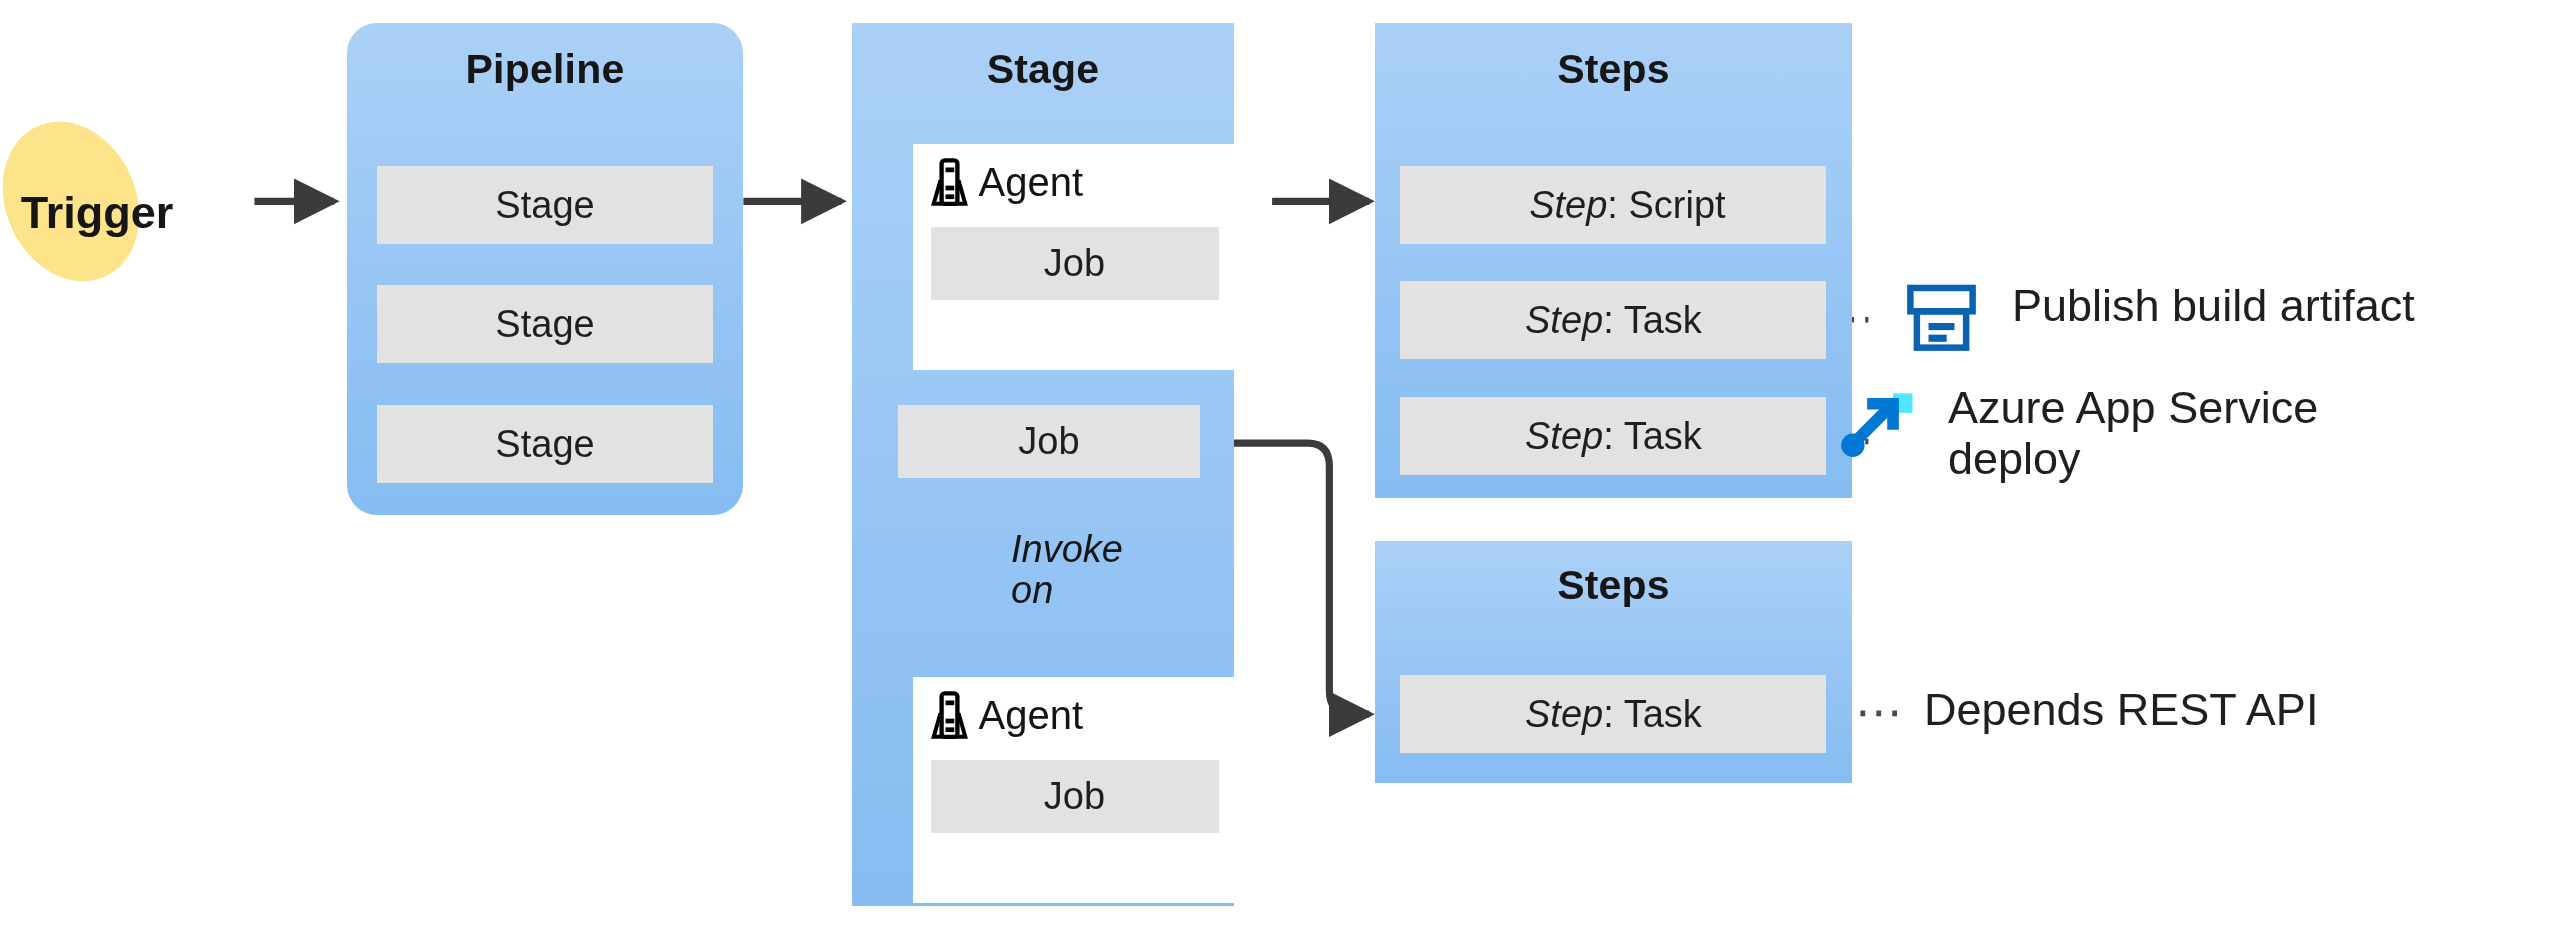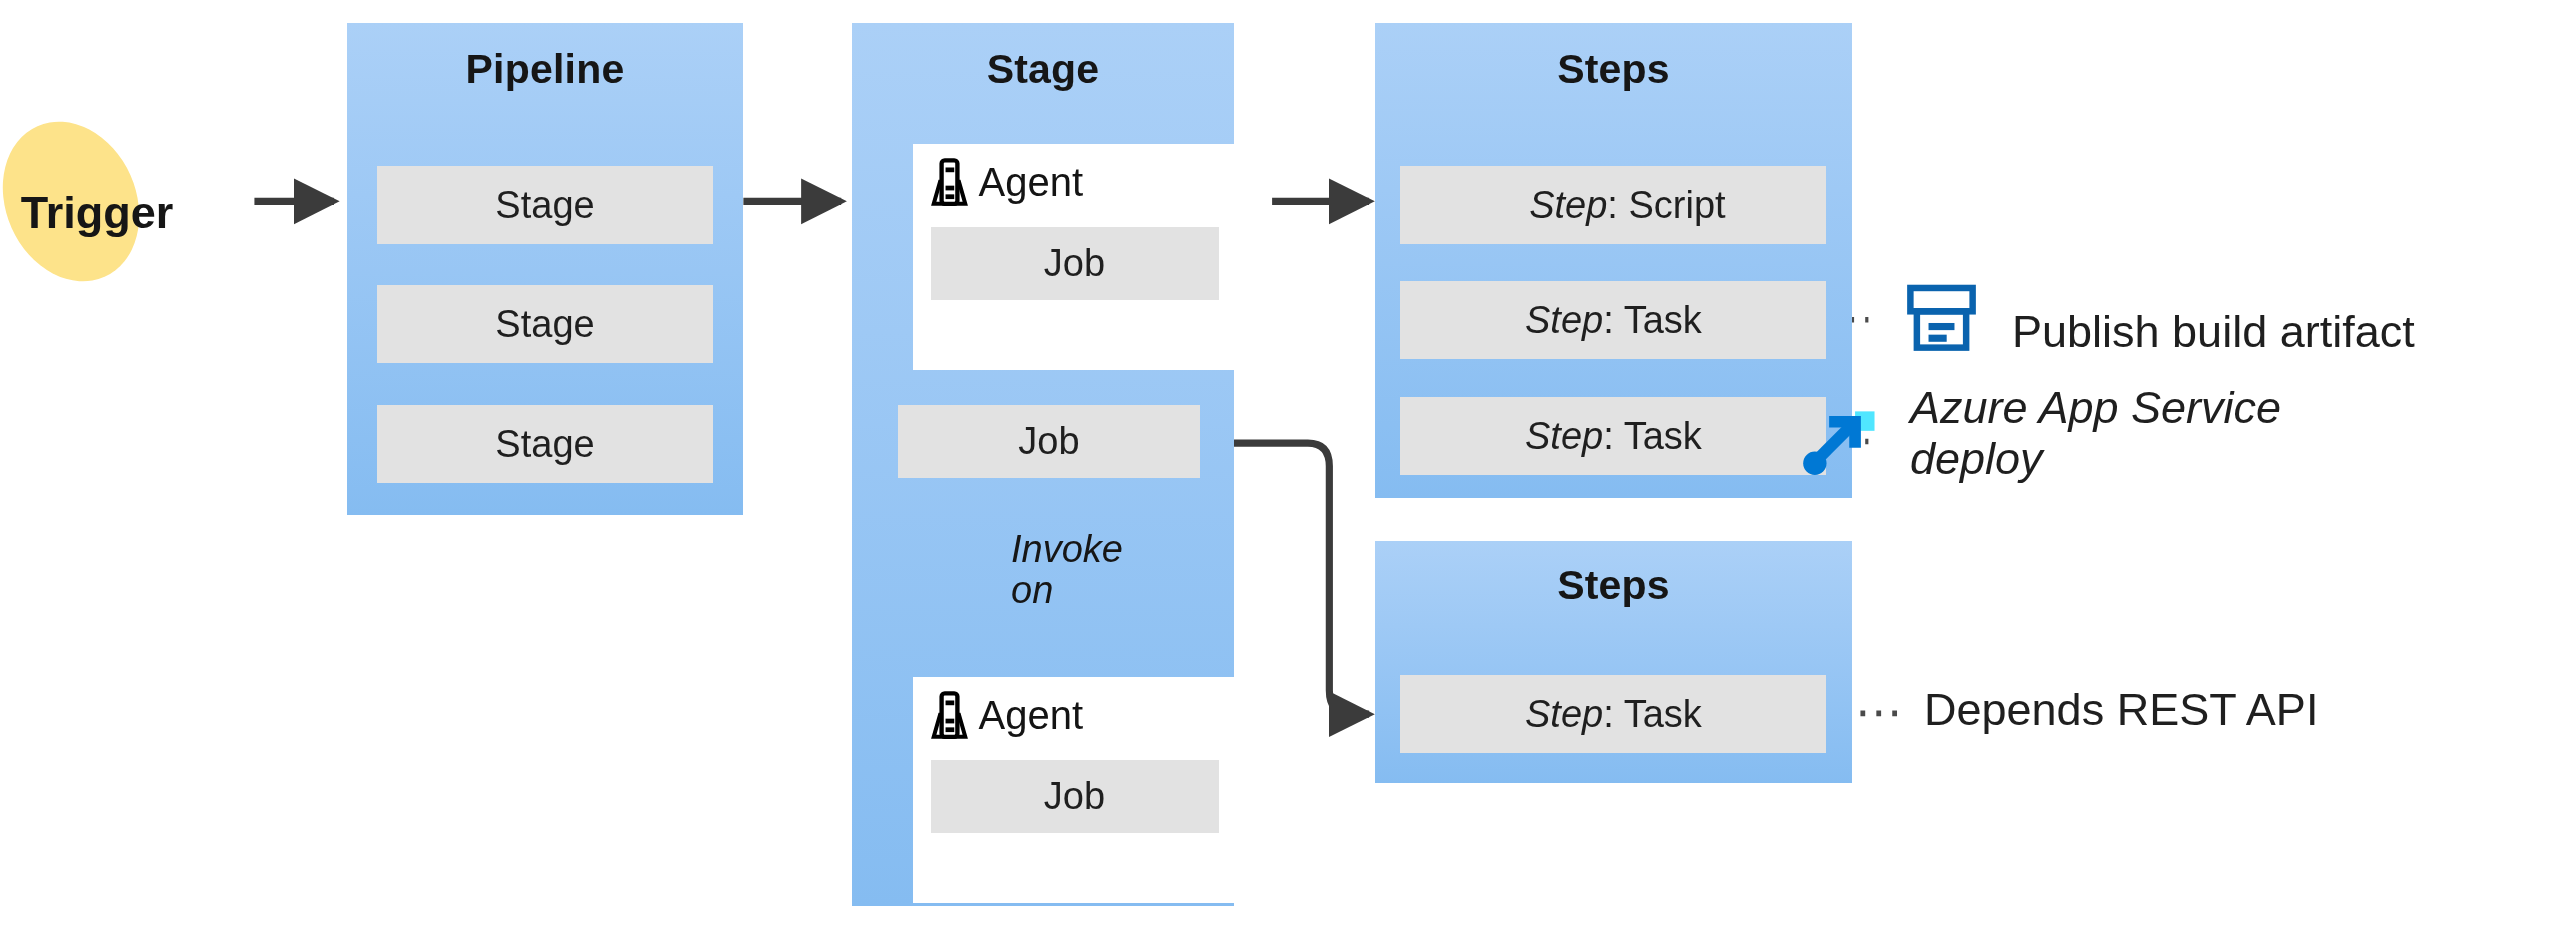--- a/index.html
+++ b/index.html
@@ -50,21 +50,21 @@
   .trigger-ellipse{
     background:#fde38a;
     border-radius:50%;
     transform:rotate(-24deg);
   }
   .trigger-text{
     position:absolute;font-weight:bold;white-space:nowrap;color:#161616;
   }
 
   
-  .legend-item{position:absolute;display:flex;align-items:flex-end;}
+  .legend-item{position:absolute;display:flex;align-items:flex-start;}
   .legend-text{white-space:pre-line;color:#1f1f1f;line-height:1.12;}
 
   svg{display:block;overflow:visible;}
 </style>
 </head>
 <body>
 
 <div id="canvas">
 
   <svg class="abs" style="left:0;top:0;width:2576px;height:937px;" viewBox="0 0 3240 1178" width="2576" height="937">
@@ -89,21 +89,21 @@
     <path d="M1256,617 L1282,660 L1230,660 Z" fill="#4a4a4a"></path>
 
     <line x1="2286" y1="402" x2="2350" y2="402" stroke="#4a4a4a" stroke-width="7" stroke-dasharray="6 14"></line>
     <line x1="2286" y1="555" x2="2350" y2="555" stroke="#4a4a4a" stroke-width="7" stroke-dasharray="6 14"></line>
     <line x1="2300" y1="897" x2="2392" y2="897" stroke="#4a4a4a" stroke-width="7" stroke-dasharray="6 14"></line>
   </svg>
 
   <div class="abs trigger-ellipse" style="left:6.4px;top:119px;width:130px;height:165px;"></div>
   <div class="trigger-text" style="left:20.7px;top:187px;font-size:45px;">Trigger</div>
 
-  <div class="abs group" style="left:347px;top:23px;width:396px;height:492px;">
+  <div class="abs group" style="left:347px;top:23px;width:396px;height:492px;border-radius:30px;">
     <div class="group-title" style="top:23px;font-size:41px;">Pipeline</div>
 
     <div class="abs chip" style="left:30px;top:143px;width:336px;height:78px;font-size:38px;">
       <span>Stage</span>
     </div>
     <div class="abs chip" style="left:30px;top:262px;width:336px;height:78px;font-size:38px;">
       <span>Stage</span>
     </div>
     <div class="abs chip" style="left:30px;top:382px;width:336px;height:78px;font-size:38px;">
       <span>Stage</span>
@@ -196,21 +196,21 @@
       <svg width="83" height="83" viewBox="0 0 64 64" aria-hidden="true">
         <rect x="8" y="10" width="48" height="18" fill="none" stroke="#0a63ae" stroke-width="5"></rect>
         <rect x="13" y="28" width="38" height="28" fill="none" stroke="#0a63ae" stroke-width="5"></rect>
         <rect x="22" y="37" width="20" height="5.5" fill="#0a63ae"></rect>
         <rect x="22" y="46" width="14" height="5.5" fill="#0a63ae"></rect>
       </svg>
     </span>
     <span class="legend-text" style="font-size:45px;margin-left:29px;margin-top:11px;">Publish build artifact</span>
   </div>
 
-  <div class="legend-item" style="left:1798px;top:380px;font-style:italic;">
+  <div class="legend-item" style="left:1836px;top:380px;">
     <span style="display:inline-flex;margin-top:3.2px;">
       <svg width="83" height="83" viewBox="0 0 64 64" aria-hidden="true">
         <rect x="44" y="8" width="15" height="15" fill="#50e6ff"></rect>
         <path d="M24,16 H44 V36" fill="none" stroke="#0078d4" stroke-width="9" stroke-linecap="butt"></path>
         <line x1="42" y1="18" x2="17" y2="43" stroke="#0078d4" stroke-width="9"></line>
         <circle cx="13" cy="48" r="9" fill="#0078d4"></circle>
       </svg>
     </span>
     <span class="legend-text" style="font-size:45px;margin-left:29px;margin-top:3.2px;">Azure App Service
 deploy</span>

